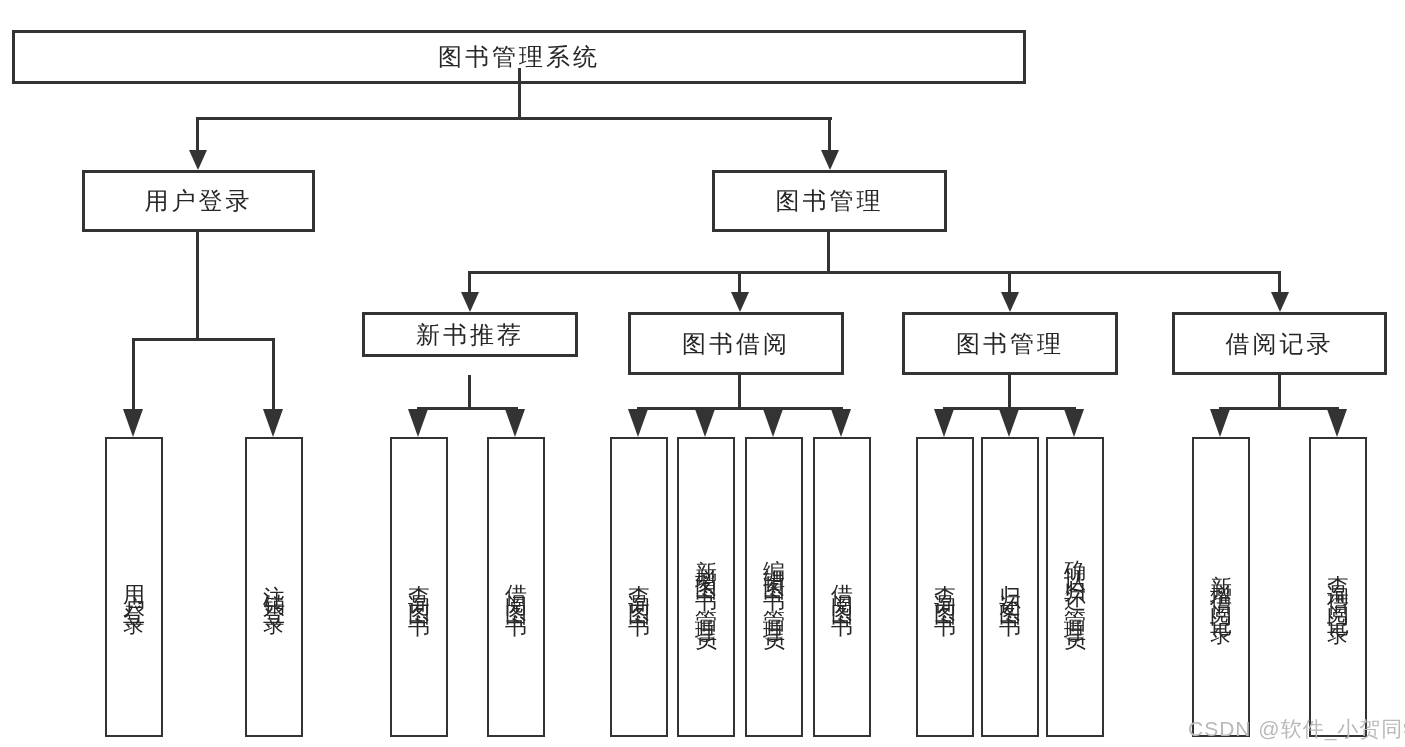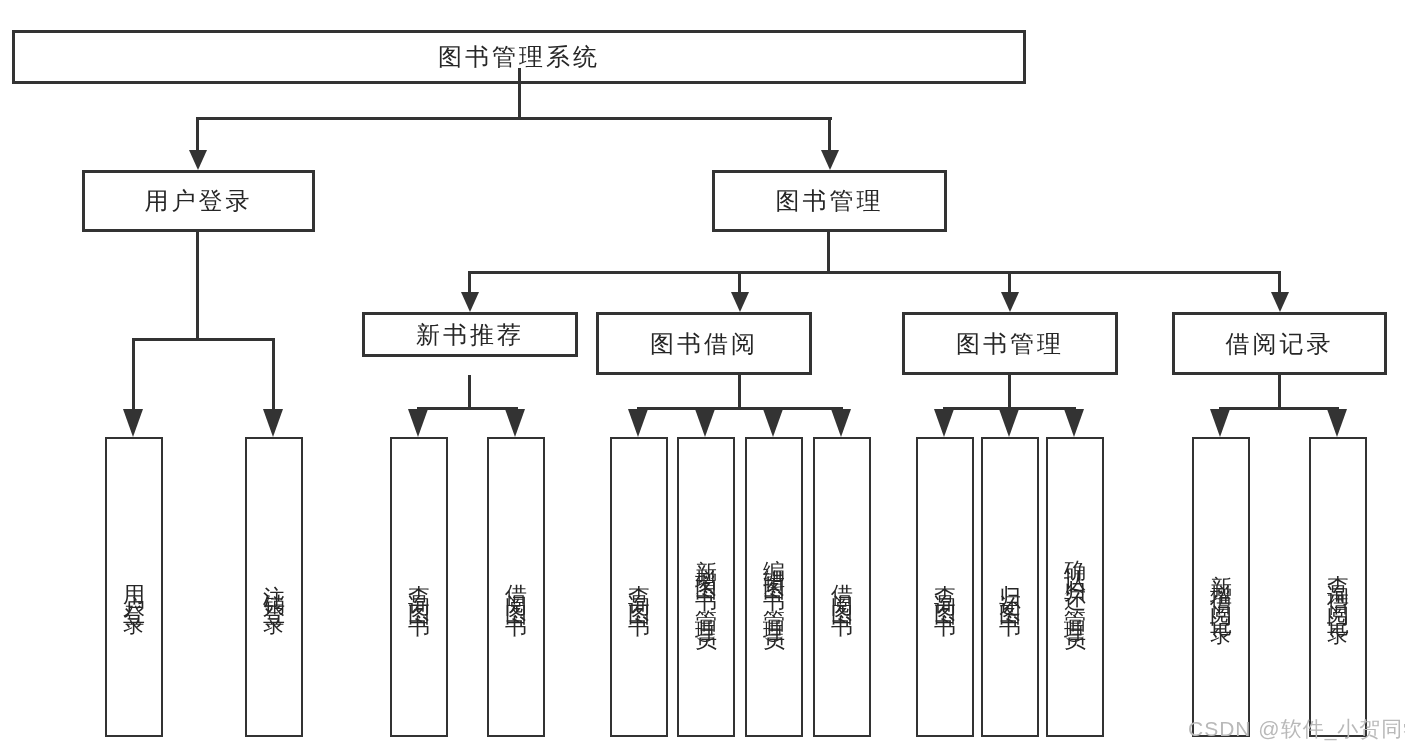--- a/index.html
+++ b/index.html
@@ -110,21 +110,21 @@
   <div class="vline" style="left:738px; top:271px; height:23px;"></div>
   <div class="ah" style="left:731px; top:292px;"></div>
   <div class="vline" style="left:1008px; top:271px; height:23px;"></div>
   <div class="ah" style="left:1001px; top:292px;"></div>
   <div class="vline" style="left:1278px; top:271px; height:23px;"></div>
   <div class="ah" style="left:1271px; top:292px;"></div>
 
   <div class="box" style="left:362px; top:312px; width:216px; height:45px;">
     <span class="hlabel">新书推荐</span>
   </div>
-  <div class="box" style="left:596px; top:312px; width:216px; height:63px;">
+  <div class="box" style="left:628px; top:312px; width:216px; height:63px;">
     <span class="hlabel">图书借阅</span>
   </div>
   <div class="box" style="left:902px; top:312px; width:216px; height:63px;">
     <span class="hlabel">图书管理</span>
   </div>
   <div class="box" style="left:1172px; top:312px; width:215px; height:63px;text-align:right;">
     <span class="hlabel">借阅记录</span>
   </div>
 
   <div class="vline" style="left:468px; top:375px; height:35px;"></div>

